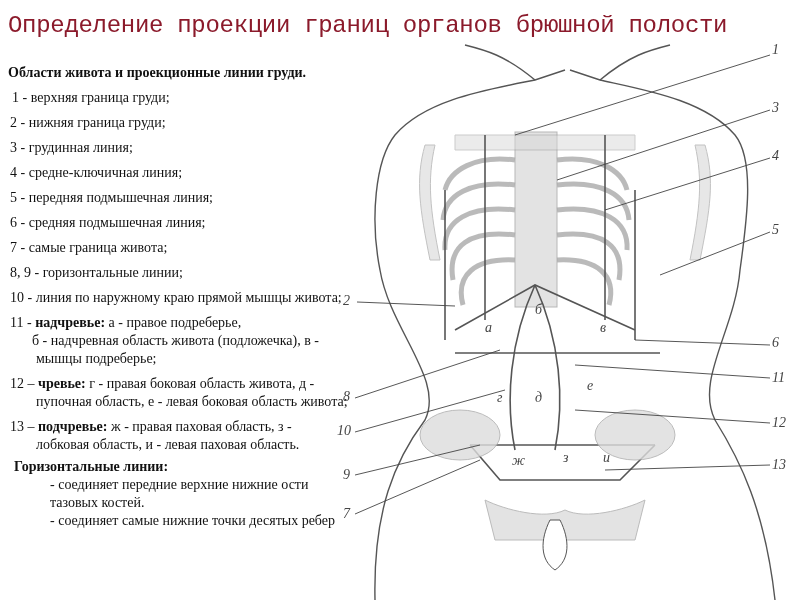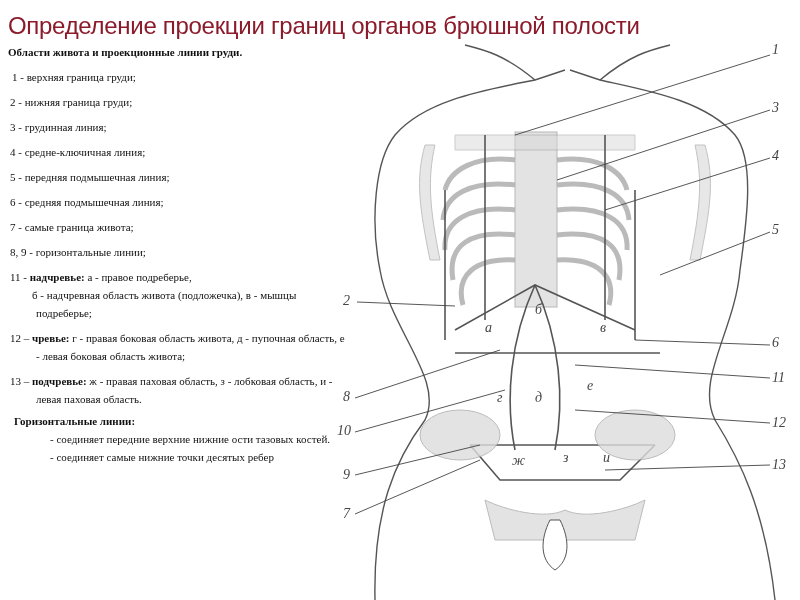--- a/index.html
+++ b/index.html
@@ -3,27 +3,27 @@
 <meta charset="utf-8">
 <style>
   html, body { margin: 0; padding: 0; }
   body {
     width: 800px; height: 600px; overflow: hidden;
     background: #ffffff; position: relative;
     font-family: "Liberation Serif", serif; color: #111;
   }
   .title {
     position: absolute; left: 8px; top: 12px;
-    font-family: Liberation Sans, sans-serif;
+    font-family: Liberation Mono, monospace;
     font-size: 24px; color: #8b1a2b; letter-spacing: -0.3px;
     white-space: nowrap;
   }
   .text-panel {
-    position: absolute; left: 8px; top: 43px; width: 340px;
-    font-size: 11px; line-height: 18px;
+    position: absolute; left: 8px; top: 64px; width: 340px;
+    font-size: 14px; line-height: 18px;
   }
   .heading { font-weight: bold; margin-bottom: 1px; }
   .item { padding-left: 28px; text-indent: -26px; margin-top: 7px; }
   .item.first { padding-left: 30px; text-indent: -26px; }
   .item b { font-weight: bold; }
   .sub { padding-left: 28px; text-indent: -4px; }
   .h-section { margin-top: 4px; }
   .h-heading { font-weight: bold; padding-left: 6px; }
   .h-item { padding-left: 42px; line-height: 18px; }
   .diagram {
@@ -43,20 +43,21 @@
   <div class="heading">Области живота и проекционные линии груди.</div>
 
   <div class="item first"><span>1 -</span> <span>верхняя граница груди;</span></div>
   <div class="item"><span>2 -</span> <span>нижняя граница груди;</span></div>
   <div class="item"><span>3 -</span> <span>грудинная линия;</span></div>
   <div class="item"><span>4 -</span> <span>средне-ключичная линия;</span></div>
   <div class="item"><span>5 -</span> <span>передняя подмышечная линия;</span></div>
   <div class="item"><span>6 -</span> <span>средняя подмышечная линия;</span></div>
   <div class="item"><span>7 -</span> <span>самые граница живота;</span></div>
   <div class="item"><span>8, 9 -</span> <span>горизонтальные линии;</span></div>
+  <div class="item"><span>10 -</span> <span>линия по наружному краю прямой мышцы живота;</span></div>
   <div class="item"><span>11 -</span> <b>надчревье:</b> <span>а - правое подреберье,</span></div>
   <div class="sub">б - надчревная область живота (подложечка), в - мышцы подреберье;</div>
   <div class="item"><span>12 –</span> <b>чревье:</b> <span>г - правая боковая область живота, д - пупочная область, е - левая боковая область живота;</span></div>
   <div class="item"><span>13 –</span> <b>подчревье:</b> <span>ж - правая паховая область, з - лобковая область, и - левая паховая область.</span></div>
 
   <div class="h-section">
     <div class="h-heading">Горизонтальные линии:</div>
     <div class="h-item">- соединяет передние верхние нижние ости тазовых костей.</div>
     <div class="h-item">- соединяет самые нижние точки десятых ребер</div>
   </div>

